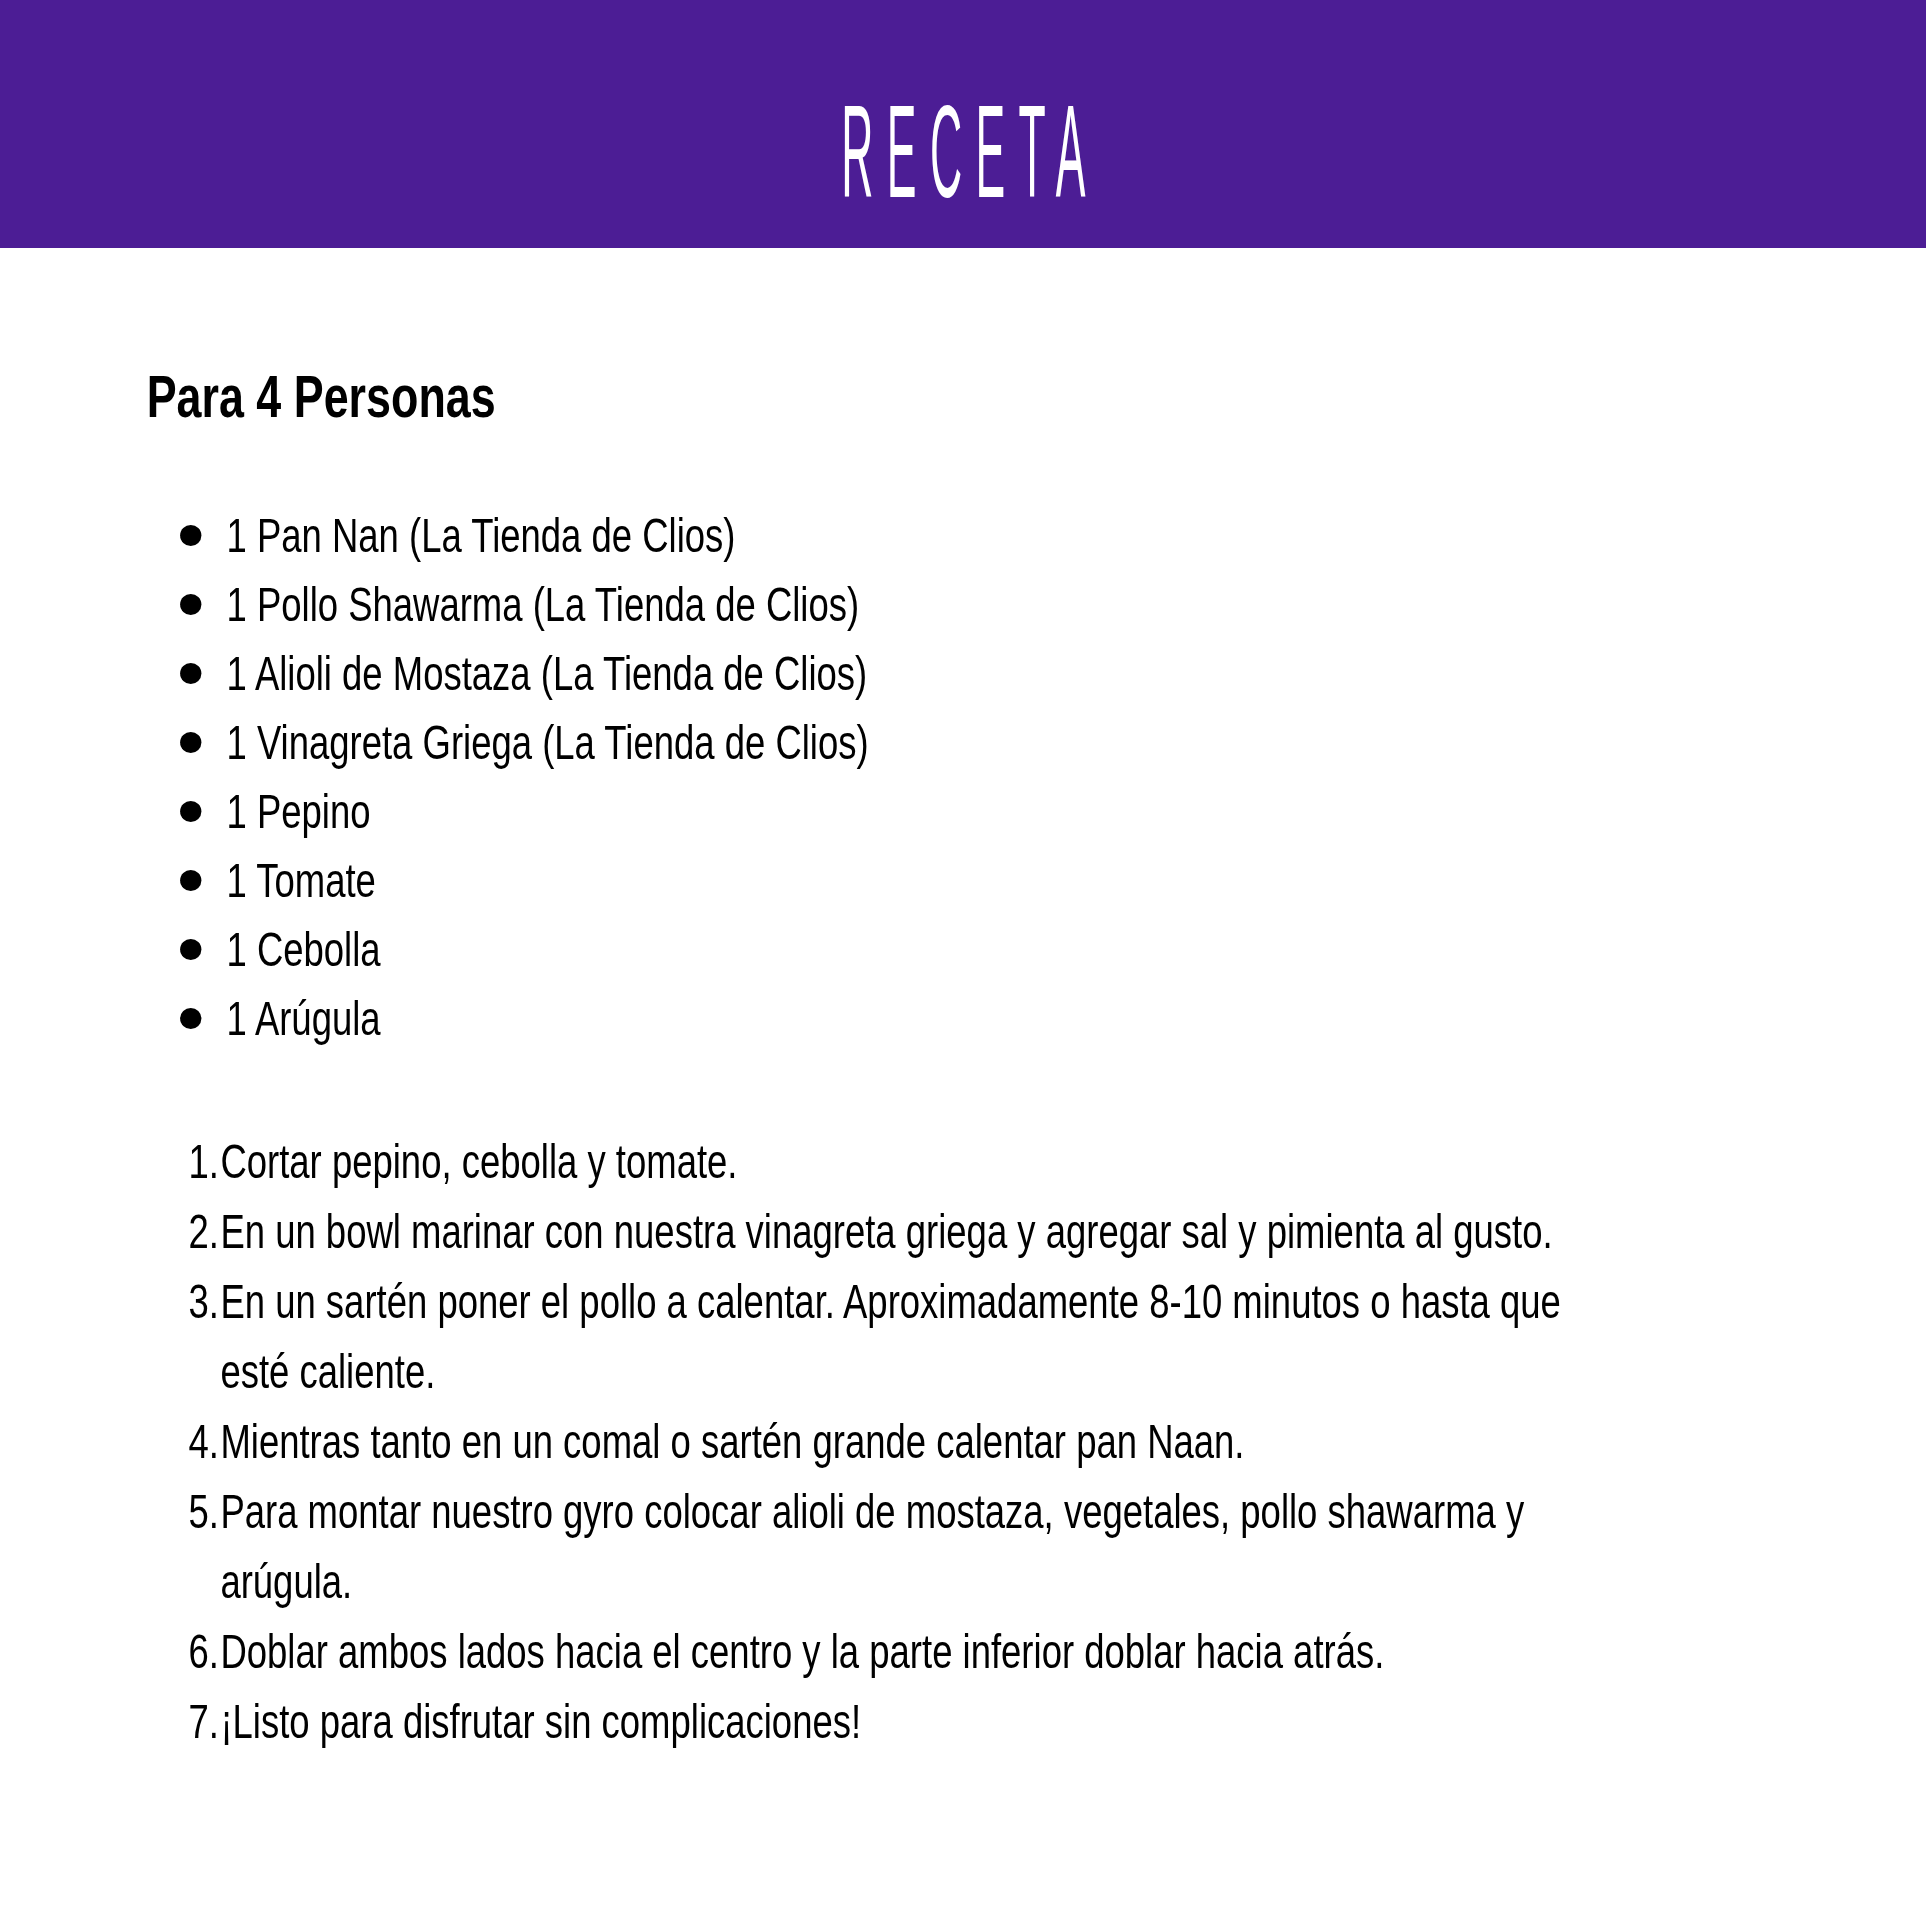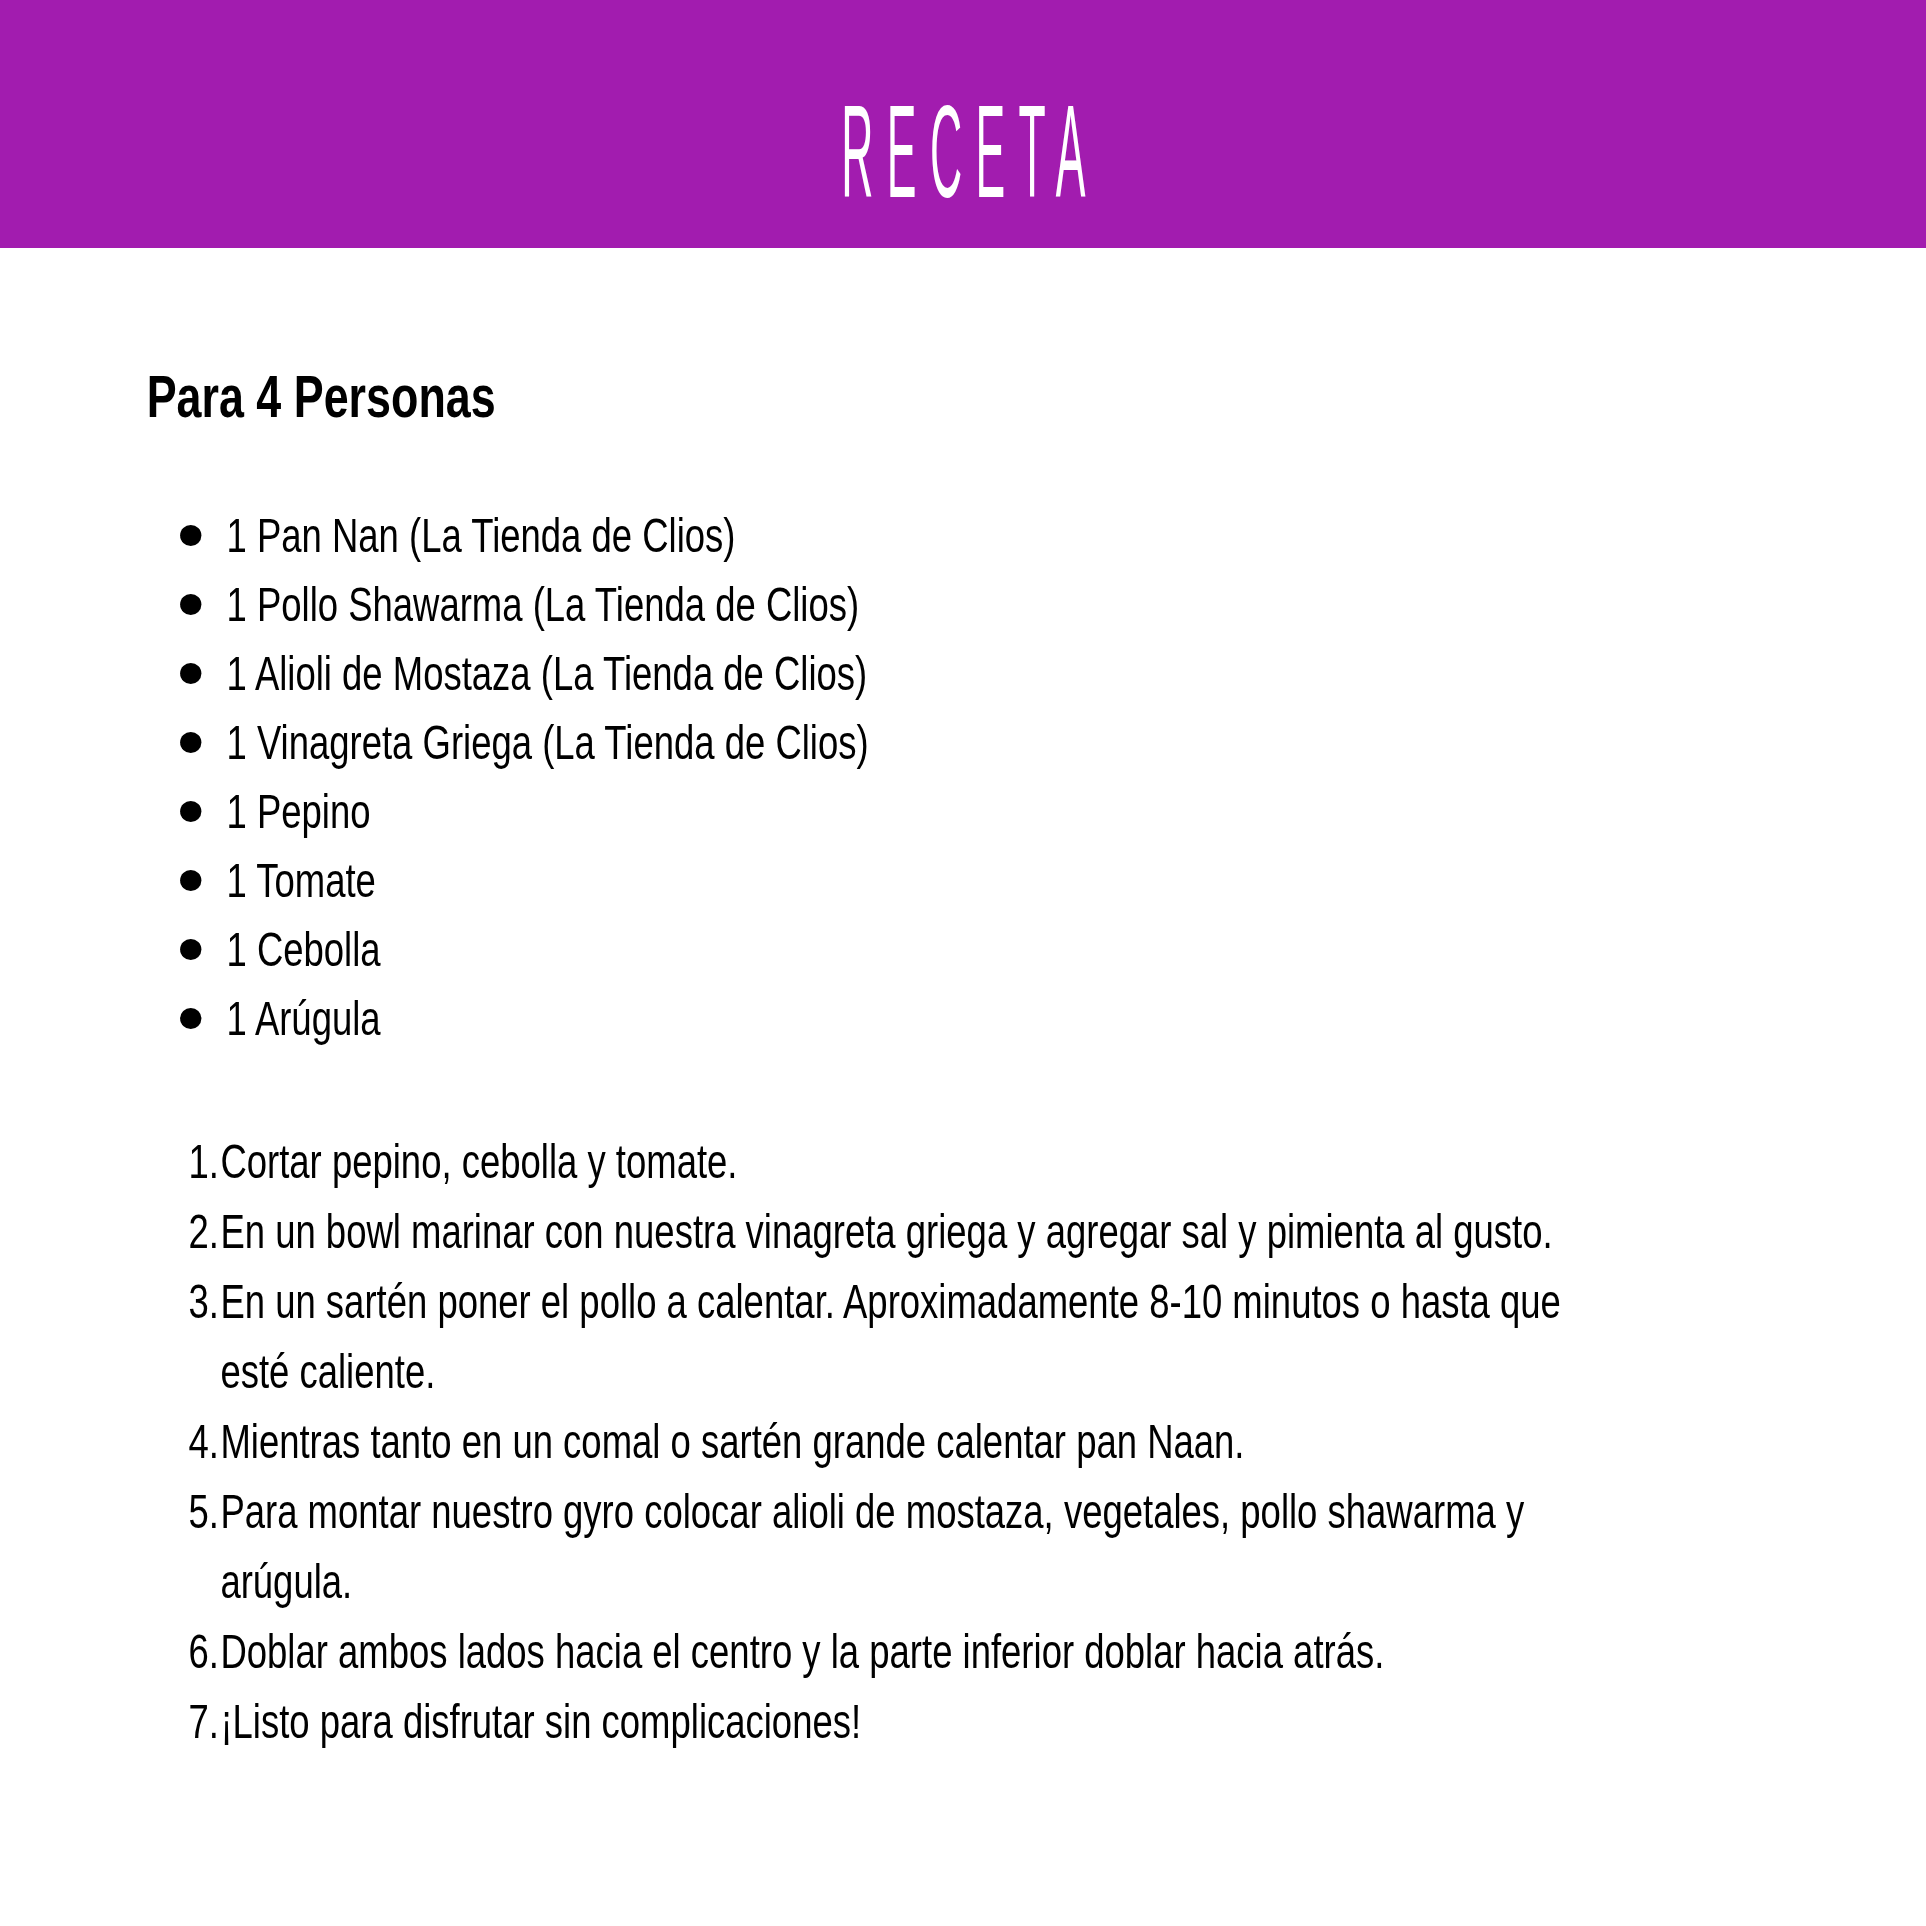--- a/index.html
+++ b/index.html
@@ -14,21 +14,21 @@
     font-family: "Liberation Sans", "DejaVu Sans", sans-serif;
     color: #000000;
   }
 
   
   .header-band {
     position: absolute;
     top: 0; left: 0;
     width: 1927px;
     height: 248px;
-    background: #a21caf;
+    background: #4c1d95;
     text-align: center;
   }
   .page-title {
     display: inline-block;
     margin-top: 86px;
     font-size: 131px;
     line-height: 1;
     font-weight: 400;
     letter-spacing: 0.30em;
     padding-left: 0.30em; 

